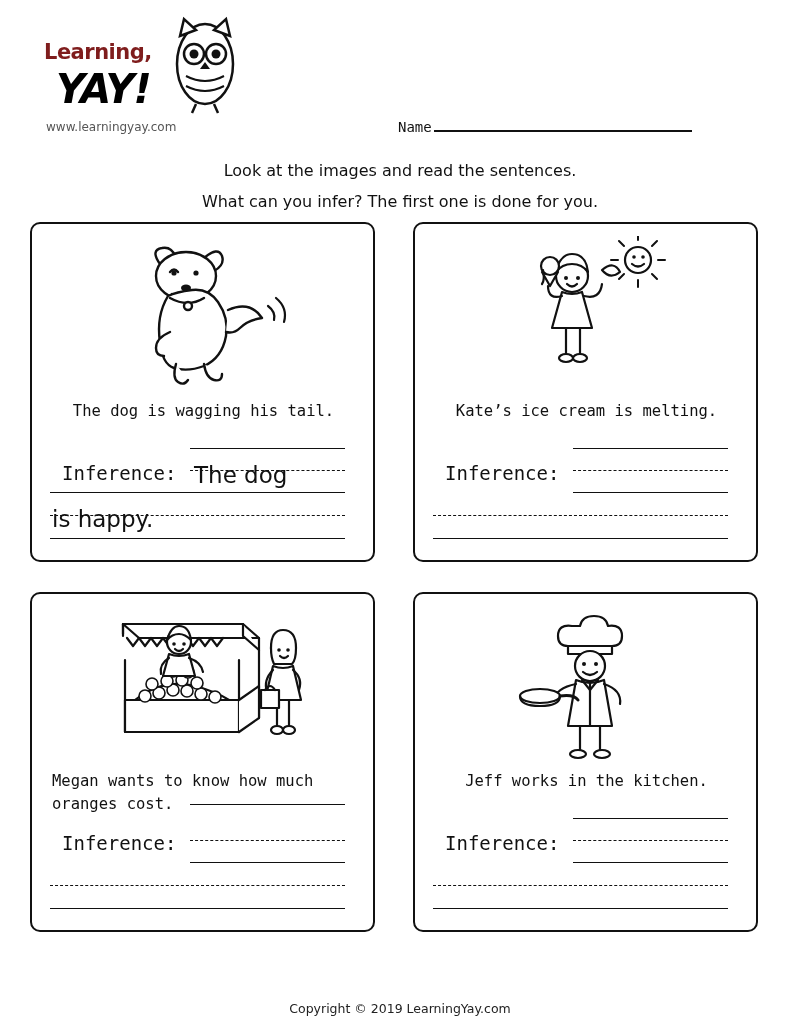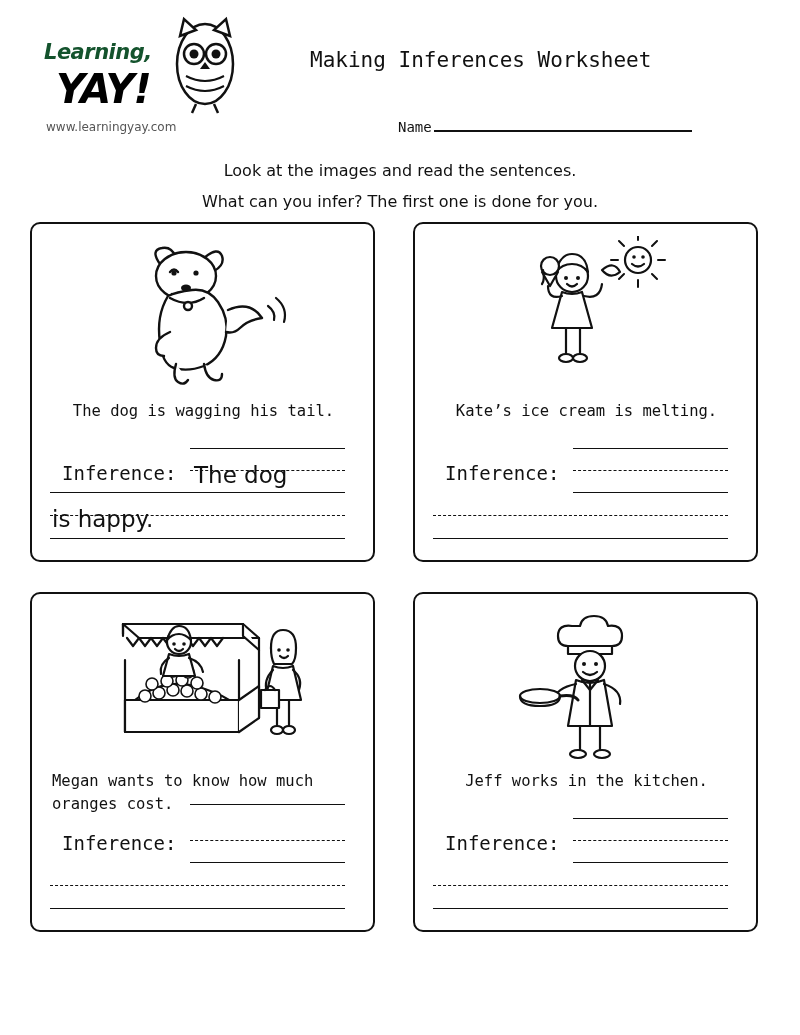--- a/index.html
+++ b/index.html
@@ -27,23 +27,22 @@
     top: 14px;
     width: 200px;
     height: 132px;
   }
   .logo-word1 {
     position: absolute;
     left: 6px;
     top: 26px;
     font-family: "DejaVu Sans", sans-serif;
     font-weight: bold;
-    font-style: italic;
     font-size: 21px;
-    color: #14532d;
+    color: #7f1d1d;
     letter-spacing: -0.5px;
   }
   .logo-word2 {
     position: absolute;
     left: 18px;
     top: 52px;
     font-family: "DejaVu Sans", sans-serif;
     font-weight: bold;
     font-style: italic;
     font-size: 40px;
@@ -212,21 +211,20 @@
       <path d="M35 48 L30 55 L40 55 Z" fill="#111"></path>
       <path d="M16 62 q19 10 38 0" fill="none" stroke="#111" stroke-width="2"></path>
       <path d="M16 72 q19 10 38 0" fill="none" stroke="#111" stroke-width="2"></path>
       <path d="M26 90 l-4 9 M44 90 l4 9" stroke="#111" stroke-width="2.5" fill="none"></path>
     </svg>
     <div class="logo-word1">Learning,</div>
     <div class="logo-word2">YAY!</div>
     <div class="logo-url">www.learningyay.com</div>
   </div>
 
-  <div class="title">Making Inferences Worksheet</div>
 
   <div class="name-row">
     <span>Name</span><span class="name-line"></span>
   </div>
 </div>
 
 <div class="instructions">
   <div>Look at the images and read the sentences.</div>
   <div>What can you infer? The first one is done for you.</div>
 </div>
@@ -445,13 +443,14 @@
       <div class="dashed-line" style="left:0px; right:12px; top:85px;"></div>
       <div class="solid-line" style="left:0px; right:12px; top:108px;"></div>
       <div class="handwrite" style="left:144px; top:32px;"></div>
       <div class="handwrite" style="left:2px; top:76px;"></div>
     </div>
   </div>
 
 </div>
 
 <div class="footer">
+  <div>Copyright © 2019 LearningYay.com</div>
 </div>
 
 </body></html>

